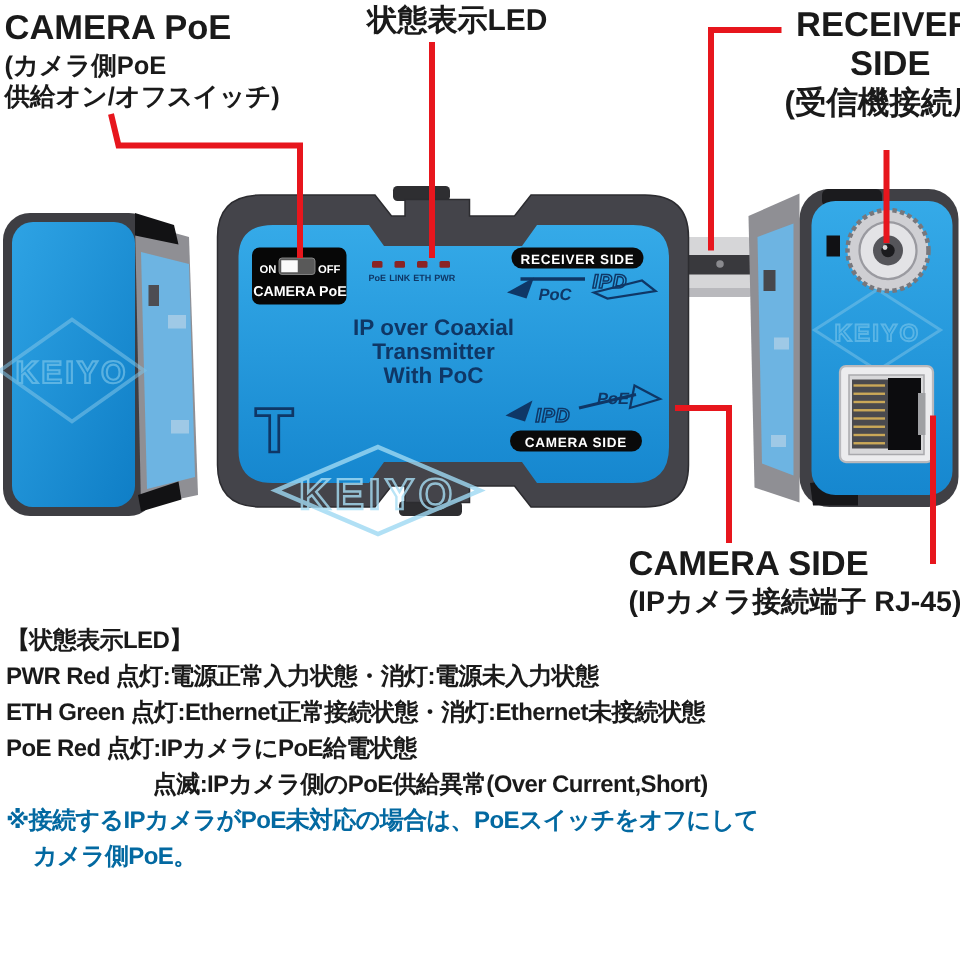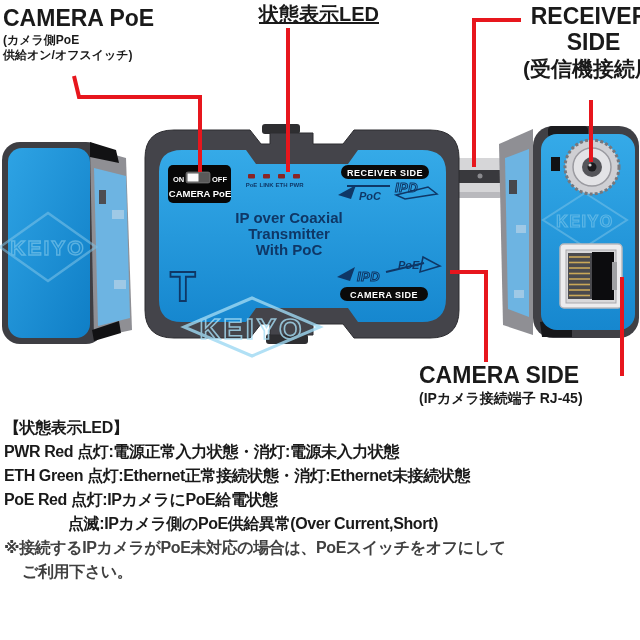--- a/index.html
+++ b/index.html
@@ -2,35 +2,35 @@
 <html><head>
 <meta charset="utf-8">
 <style>
   html,body{margin:0;padding:0;background:#ffffff;}
   .stage{position:relative;width:640px;height:640px;background:#ffffff;overflow:hidden;
          font-family:"Liberation Sans","DejaVu Sans",sans-serif;color:#1a1a1a;}
   .stage svg{position:absolute;left:0;top:0;}
   svg text{font-family:"Liberation Sans","DejaVu Sans",sans-serif;}
   .lbl{position:absolute;font-weight:bold;line-height:1.12;white-space:nowrap;}
   .lbl .big{font-size:23px;display:block;}
-  .lbl .small{font-size:12px;display:block;}
+  .lbl .small{font-size:17px;display:block;}
   .lbl-camera-poe{left:3px;top:6px;}
   .lbl-camera-poe .small{margin-top:2px;}
-  .lbl-status-led{left:259px;top:3px;font-size:20px;text-decoration:underline;}
+  .lbl-status-led{left:245px;top:3px;font-size:20px;}
   .lbl-receiver{left:523px;top:4px;text-align:center;}
   .lbl-receiver .l2{margin-left:8px;}
   .lbl-receiver .l4{margin-left:5px;}
   .lbl-receiver .small{font-size:21px;margin-top:1px;}
   .lbl-camera-side{left:419px;top:363px;}
-  .lbl-camera-side .small{font-size:14px;margin-top:2px;}
+  .lbl-camera-side .small{font-size:19px;margin-top:2px;}
   .info{position:absolute;left:4px;top:416px;font-weight:bold;font-size:16px;
         line-height:24px;white-space:nowrap;letter-spacing:-0.4px;}
   .info div{height:24px;}
-  .indent{padding-left:64px;}
-  .warn{color:#404040;}
+  .indent{padding-left:64px;text-align:center;}
+  .warn{color:#0369a1;}
   .warn2{padding-left:18px;}
 </style>
 </head>
 <body>
 
 <div class="stage">
 
   <svg width="640" height="640" viewBox="0 0 640 640">
     <defs>
       <linearGradient id="blueFace" x1="0" y1="0" x2="0" y2="1">
@@ -203,16 +203,16 @@
     <span class="small">(IPカメラ接続端子 RJ-45)</span>
   </div>
 
   <div class="info">
     <div>【状態表示LED】</div>
     <div>PWR Red 点灯:電源正常入力状態・消灯:電源未入力状態</div>
     <div>ETH Green 点灯:Ethernet正常接続状態・消灯:Ethernet未接続状態</div>
     <div>PoE Red 点灯:IPカメラにPoE給電状態</div>
     <div class="indent">点滅:IPカメラ側のPoE供給異常(Over Current,Short)</div>
     <div class="warn">※接続するIPカメラがPoE未対応の場合は、PoEスイッチをオフにして</div>
-    <div class="warn warn2">ご利用下さい。</div>
+    <div class="warn warn2">カメラ側PoE。</div>
   </div>
 
 </div>
 
 </body></html>

